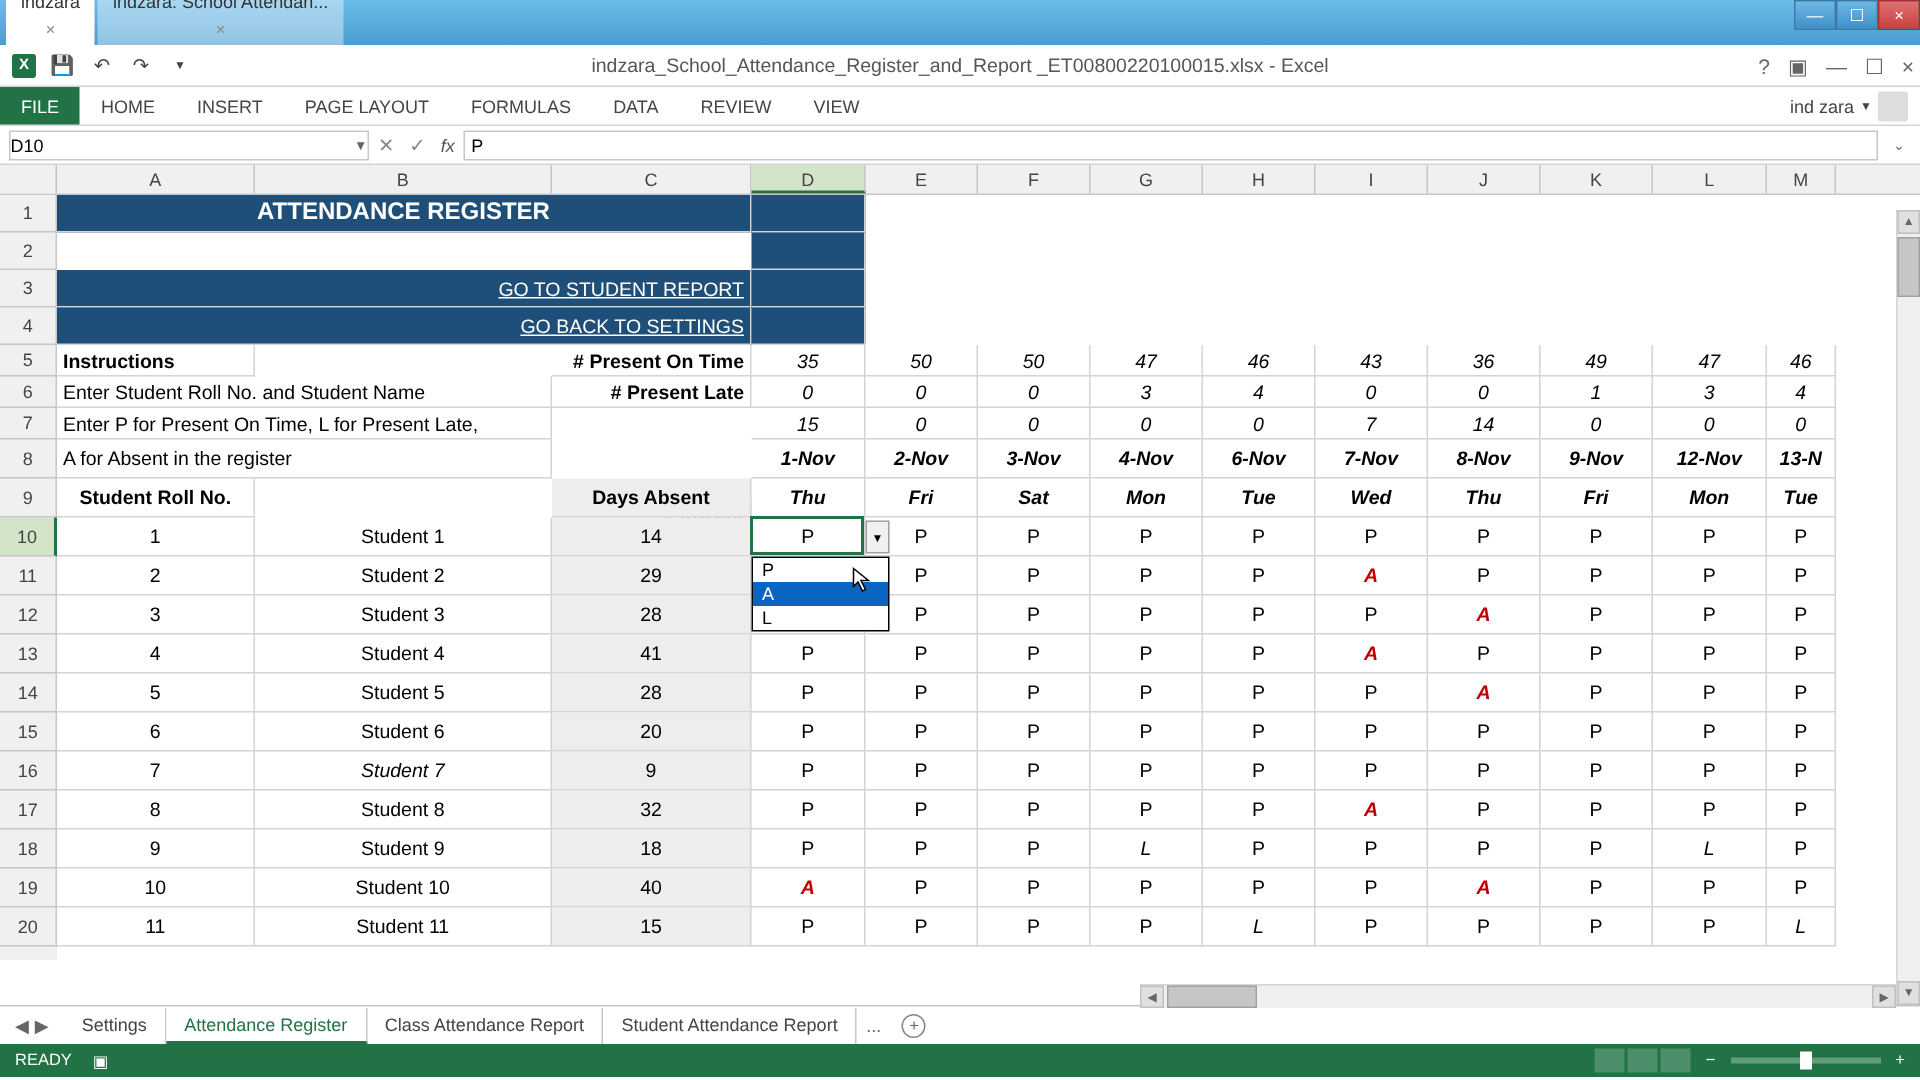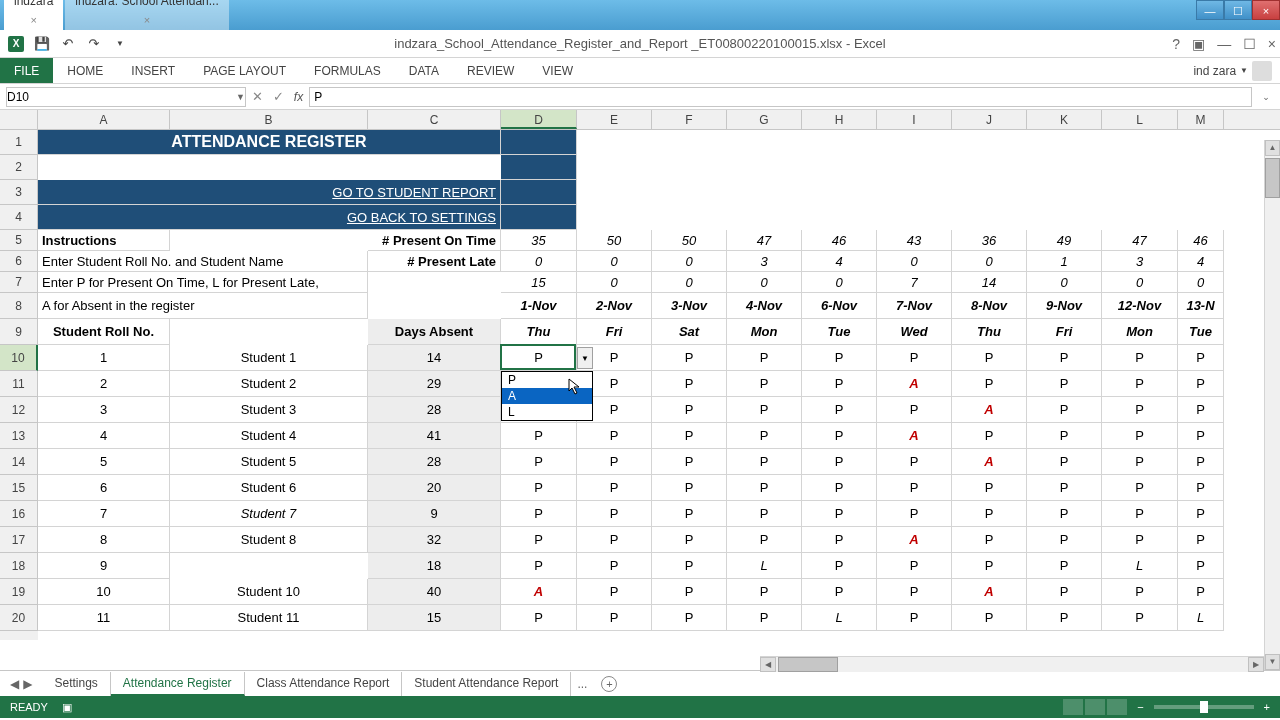--- a/index.html
+++ b/index.html
@@ -380,20 +380,21 @@
         <div class="cell center" style="position: absolute; left: 539px; top: 397px; width: 75px; height: 26px;">P</div>
         <div class="cell center" style="position: absolute; left: 614px; top: 397px; width: 75px; height: 26px;">P</div>
         <div class="cell center" style="position: absolute; left: 689px; top: 397px; width: 75px; height: 26px;">P</div>
         <div class="cell center" style="position: absolute; left: 764px; top: 397px; width: 75px; height: 26px;">P</div>
         <div class="cell center absent bold" style="position: absolute; left: 839px; top: 397px; width: 75px; height: 26px;">A</div>
         <div class="cell center" style="position: absolute; left: 914px; top: 397px; width: 75px; height: 26px;">P</div>
         <div class="cell center" style="position: absolute; left: 989px; top: 397px; width: 75px; height: 26px;">P</div>
         <div class="cell center" style="position: absolute; left: 1064px; top: 397px; width: 76px; height: 26px;">P</div>
         <div class="cell center" style="position: absolute; left: 1140px; top: 397px; width: 46px; height: 26px;">P</div>
         <div class="cell center" style="position: absolute; left: 0px; top: 423px; width: 132px; height: 26px;">9</div>
+        <div class="cell center" style="position: absolute; left: 132px; top: 423px; width: 198px; height: 26px;">Student 9</div>
         <div class="cell center grey" style="position: absolute; left: 330px; top: 423px; width: 133px; height: 26px;">18</div>
         <div class="cell center" style="position: absolute; left: 463px; top: 423px; width: 76px; height: 26px;">P</div>
         <div class="cell center" style="position: absolute; left: 539px; top: 423px; width: 75px; height: 26px;">P</div>
         <div class="cell center" style="position: absolute; left: 614px; top: 423px; width: 75px; height: 26px;">P</div>
         <div class="cell center italic" style="position: absolute; left: 689px; top: 423px; width: 75px; height: 26px;">L</div>
         <div class="cell center" style="position: absolute; left: 764px; top: 423px; width: 75px; height: 26px;">P</div>
         <div class="cell center" style="position: absolute; left: 839px; top: 423px; width: 75px; height: 26px;">P</div>
         <div class="cell center" style="position: absolute; left: 914px; top: 423px; width: 75px; height: 26px;">P</div>
         <div class="cell center" style="position: absolute; left: 989px; top: 423px; width: 75px; height: 26px;">P</div>
         <div class="cell center italic" style="position: absolute; left: 1064px; top: 423px; width: 76px; height: 26px;">L</div>

